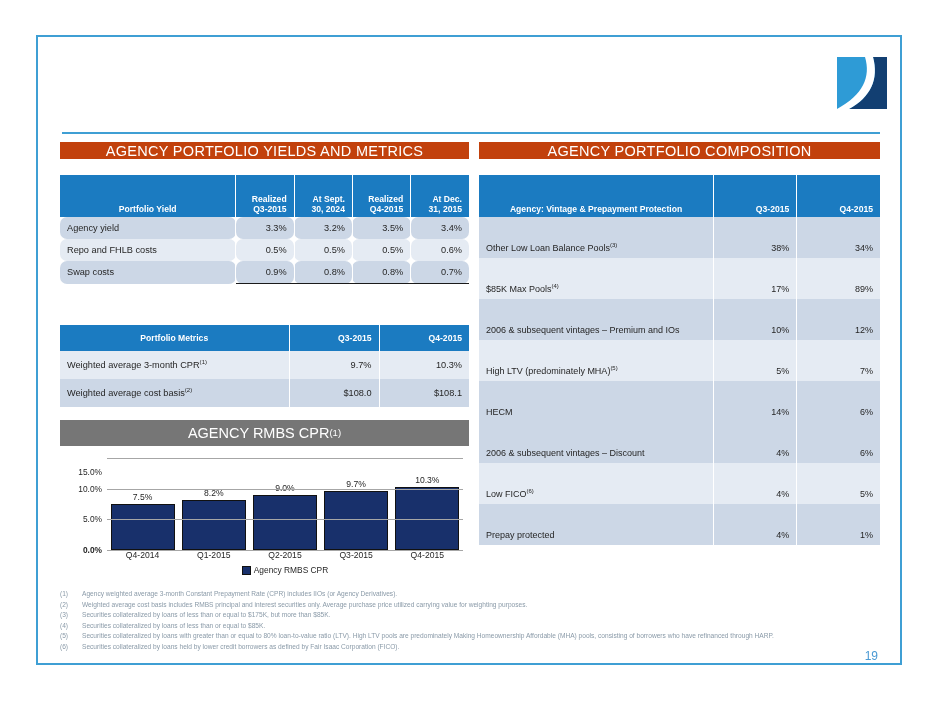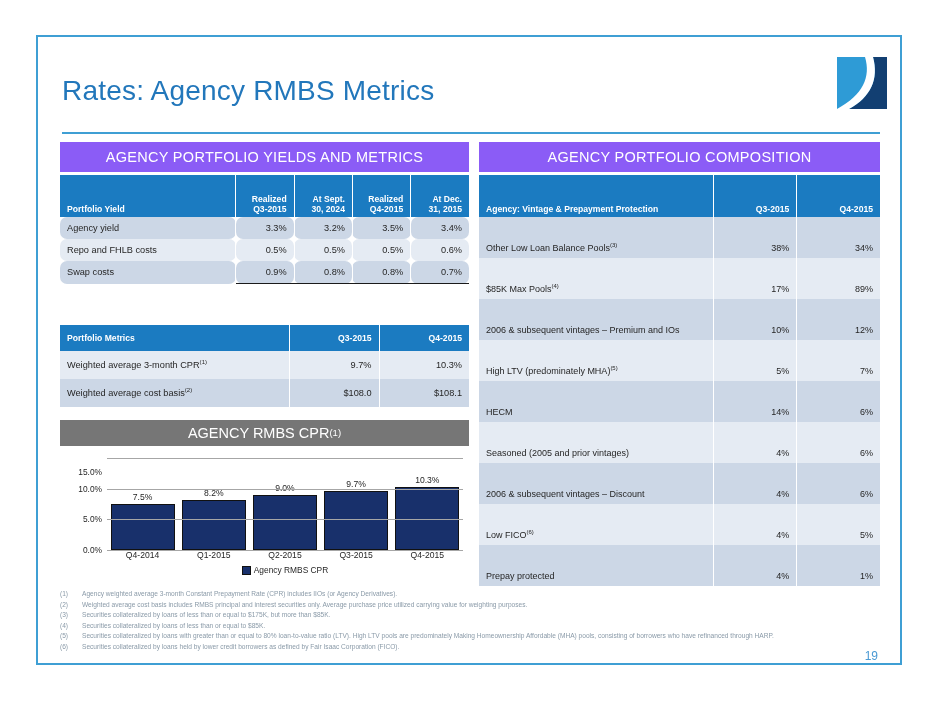--- a/index.html
+++ b/index.html
@@ -13,40 +13,40 @@
   
   .title{position:absolute;left:24px;top:38px;font-size:28px;color:#2277bb;
          letter-spacing:.2px;white-space:nowrap;}
   .title-rule{position:absolute;left:24px;top:95px;width:818px;height:2px;background:#3f9fd4;}
 
   
   .logo{position:absolute;left:799px;top:20px;width:50px;height:52px;}
   .logo svg{display:block;}
 
   
-  .secbar{position:absolute;height:30px;background:#8b5cf6;color:#fff;
+  .secbar{position:absolute;height:17px;background:#c2410c;color:#fff;
           display:flex;align-items:center;justify-content:center;
           font-size:14.5px;letter-spacing:.3px;text-align:right;}
   #bar-left{left:22px;top:105px;width:409px;}
   #bar-right{left:441px;top:105px;width:401px;}
 
   
   table{border-collapse:collapse;table-layout:fixed;}
   .tbl{position:absolute;}
   .tbl th{background:#1b7bc1;color:#fff;font-size:8.6px;font-weight:bold;
           padding:3px 7px;vertical-align:bottom;border-right:1.5px solid #fff;}
   .tbl th:last-child{border-right:none;}
   .tbl td{font-size:9.2px;color:#262626;padding:4px 7px;
           border-right:1.5px solid #fff;}
   .tbl td:last-child{border-right:none;}
   .rA td{background:#ccd7e6;}
   .rB td{background:#e5ebf3;}
   .num{text-align:right;}
   .lbl{text-align:left;}
-  .th-l{text-align:left;}
+  .th-l{text-align:center;}
   .th-r{text-align:right;}
   sup{font-size:.66em;vertical-align:super;line-height:0;}
 
   
   #t-yield{left:22px;top:138px;width:409px;}
   #t-yield th{height:36px;}
   #t-yield .c0{width:43%;}
   #t-yield .cN{width:14.25%;}
   #t-yield td{height:14px;border-radius:7px;}
   .uline td{border-bottom:1.6px solid #1a1a1a;}
@@ -96,21 +96,20 @@
   .note{display:flex;font-size:6.6px;color:#8a9aa8;line-height:10.6px;}
   .nnum{width:22px;flex:none;}
   .ntxt{flex:1;}
   #pageno{position:absolute;right:22px;top:612px;font-size:12px;color:#4a9ad4;}
 </style>
 </head>
 <body>
 
 <div class="slide">
 
-  <div class="title">Rates: Agency RMBS Metrics</div>
   <div class="title-rule"></div>
 
   <div class="logo">
     <svg width="50" height="52" viewBox="0 0 50 52">
       <rect x="0" y="0" width="50" height="52" fill="#2e9bd6"></rect>
       <path d="M50 0 L50 52 L12 52 C34 40 42 22 36 0 Z" fill="#123f72"></path>
       <path d="M36 0 C42 22 34 40 12 52 L0 52 C26 38 34 20 28 0 Z" fill="#ffffff"></path>
     </svg>
   </div>
 
@@ -230,25 +229,20 @@
           <td class="num">12%</td>
         </tr>
         <tr class="rB">
           <td class="lbl">High LTV (predominately MHA)<sup>(5)</sup></td>
           <td class="num">5%</td>
           <td class="num">7%</td>
         </tr>
         <tr class="rA">
           <td class="lbl">HECM</td>
           <td class="num">14%</td>
-          <td class="num">6%</td>
-        </tr>
-        <tr class="rB">
-          <td class="lbl">Seasoned (2005 and prior vintages)</td>
-          <td class="num">4%</td>
           <td class="num">6%</td>
         </tr>
         <tr class="rA">
           <td class="lbl">2006 &amp; subsequent vintages – Discount</td>
           <td class="num">4%</td>
           <td class="num">6%</td>
         </tr>
         <tr class="rB">
           <td class="lbl">Low FICO<sup>(6)</sup></td>
           <td class="num">4%</td>
@@ -265,21 +259,21 @@
   <div id="chart-wrap">
     <div id="chart-title">
       <span>AGENCY RMBS CPR</span>
         <sup>(1)</sup>
     </div>
     <div id="chart-body">
       <div id="ycol">
           <div class="ylab" style="top: 0%; margin-top: 14px;">15.0%</div>
           <div class="ylab" style="top: 33.3333%;">10.0%</div>
           <div class="ylab" style="top: 66.6667%;">5.0%</div>
-          <div class="ylab" style="top: 100%;">0.0%</div>
+          <div class="ylab" style="top: 100%; font-weight: bold;">0.0%</div>
         </div>
       <div id="plot">
         <div class="bars" id="bars">
             <div class="bcell">
               <div class="bar" style="height: 50%; background: rgb(24, 48, 107);"></div>
               <div class="bval" style="bottom: calc(50% + 2px);">7.5%</div>
             </div>
             <div class="bcell">
               <div class="bar" style="height: 54.6667%; background: rgb(24, 48, 107);"></div>
               <div class="bval" style="bottom: calc(54.6667% + 2px);">8.2%</div>

